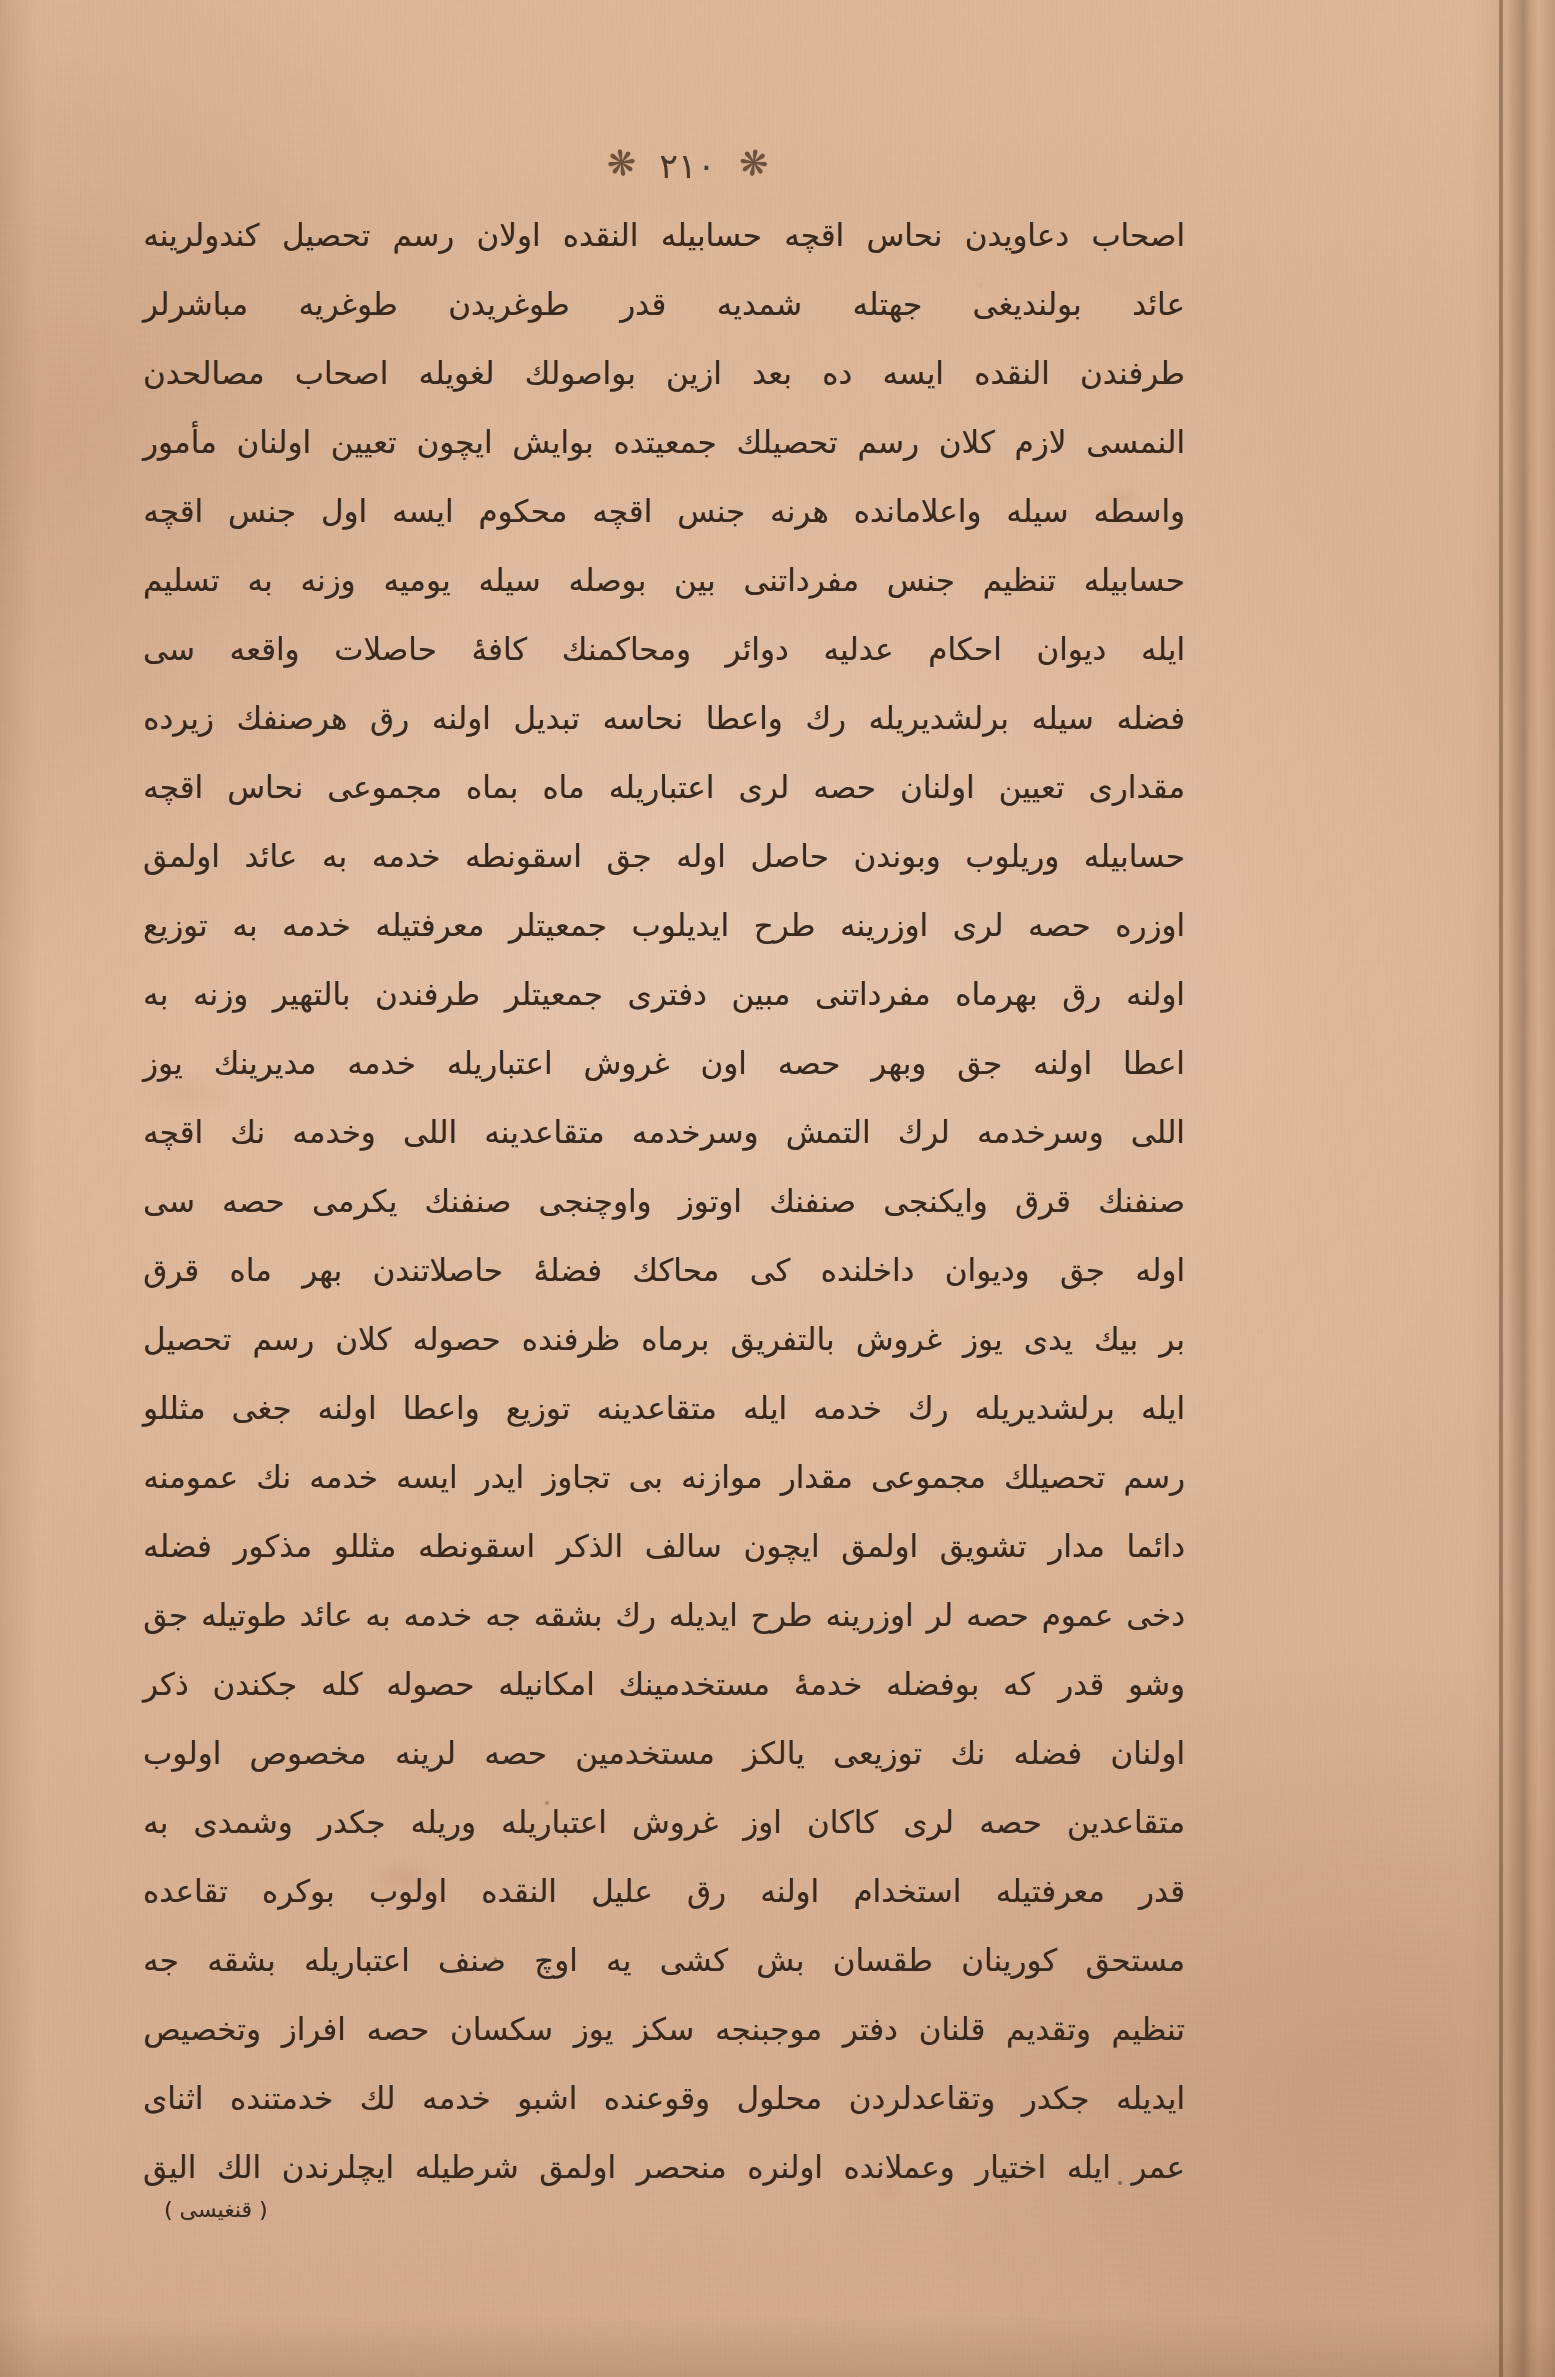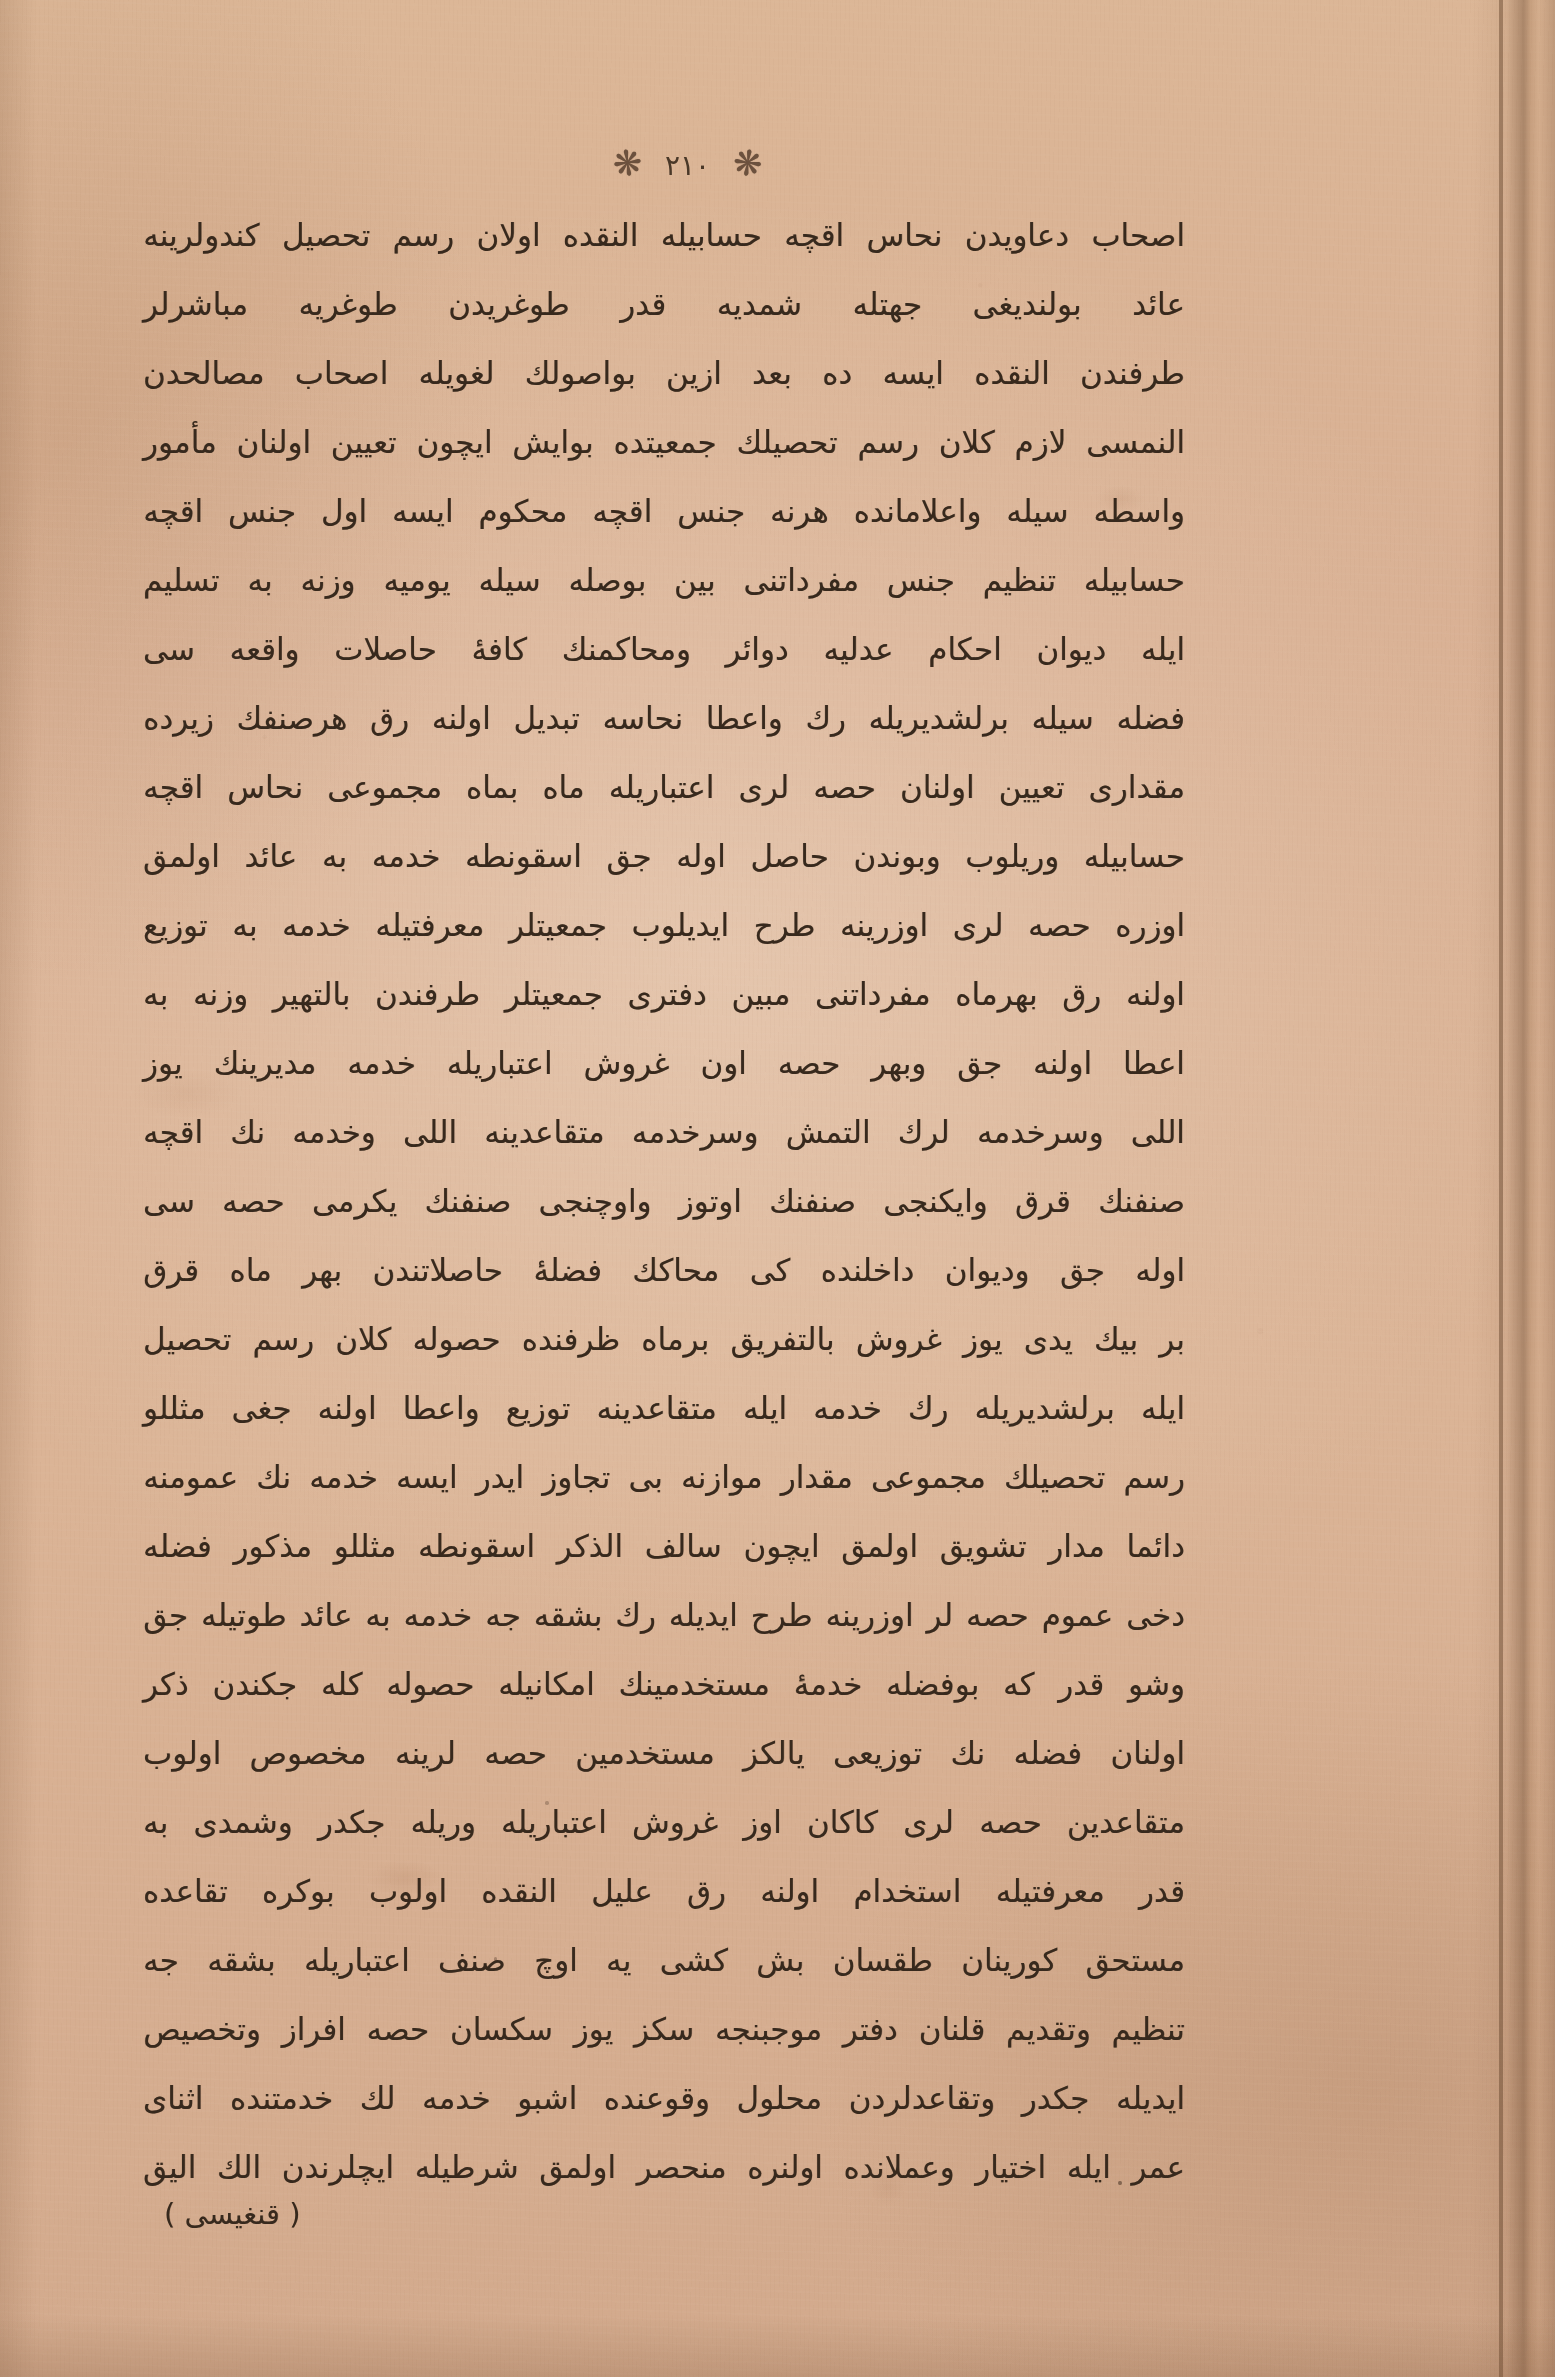--- a/index.html
+++ b/index.html
@@ -110,21 +110,21 @@
     line-height: 1;
     color: #5d4432;
     opacity: 0.88;
     transform: translateY(-1.8px);
     text-shadow: 0 0 0.9px rgba(70,50,34,0.5);
   }
   .ornament.left  { transform: translateY(-1.8px) rotate(-8deg); }
   .ornament.right { transform: translateY(-1.8px) rotate(8deg) scaleX(-1); }
   .folio {
     font-family: "DejaVu Sans", sans-serif;
-    font-size: 28px;
+    font-size: 35px;
     color: #4a3828;
     letter-spacing: 2.6px;
     direction: rtl;
   }
 
   
   .textblock {
     position: absolute;
     top: 201px;
     left: 143px;
@@ -163,21 +163,21 @@
     white-space: pre;
   }
 
   
   .catchword {
     position: absolute;
     top: 2197px;
     left: 164px;
     direction: rtl;
     font-family: "DejaVu Sans", sans-serif;
-    font-size: 29px;
+    font-size: 22px;
     color: #37291d;
     text-shadow: 0.4px 0.4px 0 rgba(60,44,30,0.3);
   }
 
   
   .fleck {
     position: absolute;
     width: 3.5px;
     height: 4.4px;
     border-radius: 50%;

